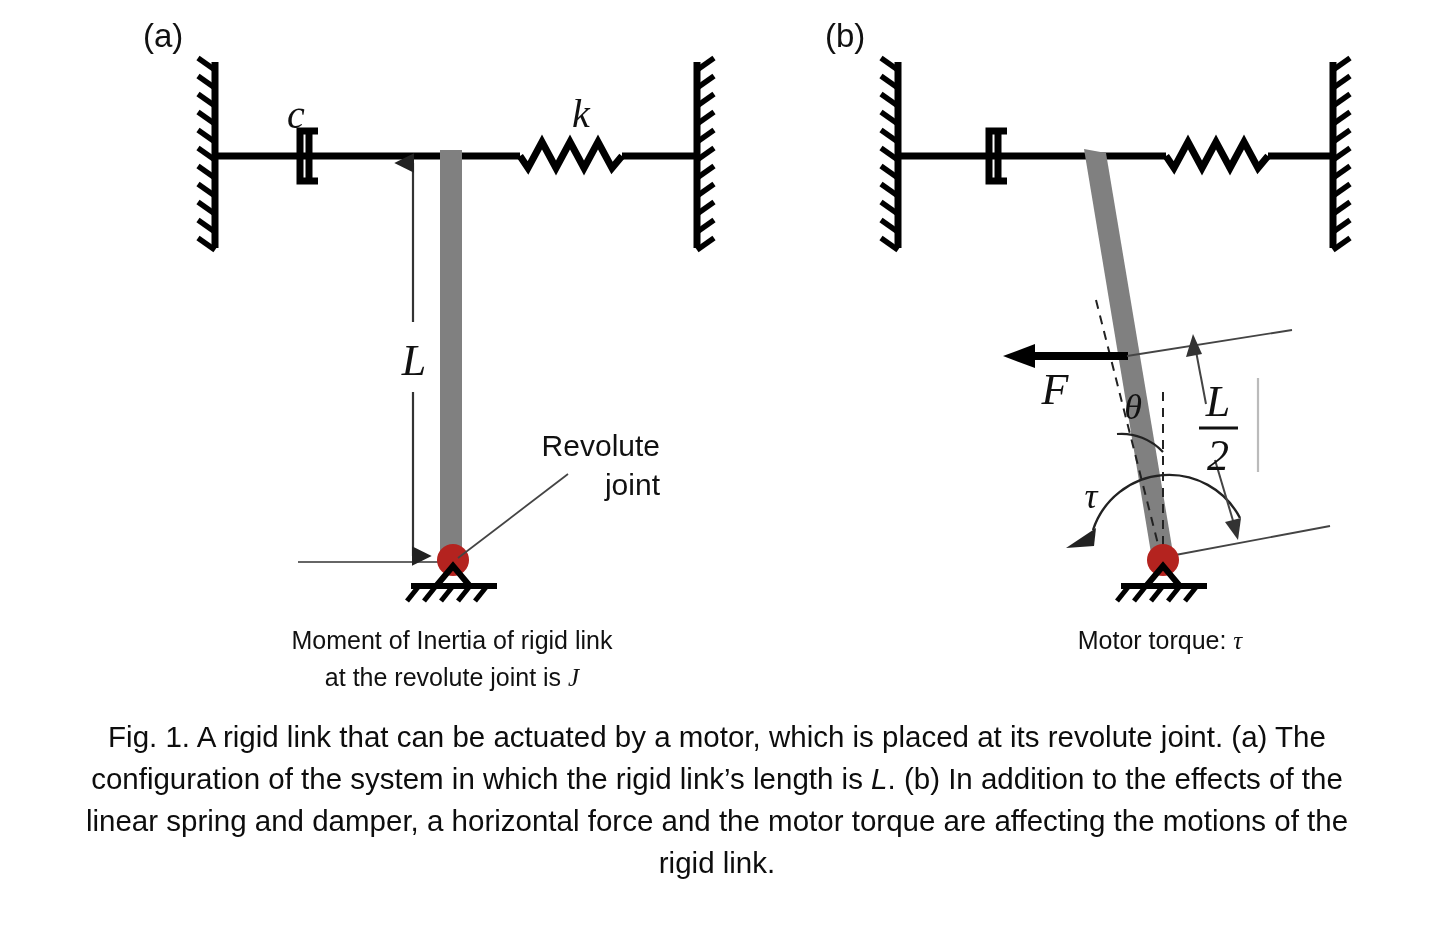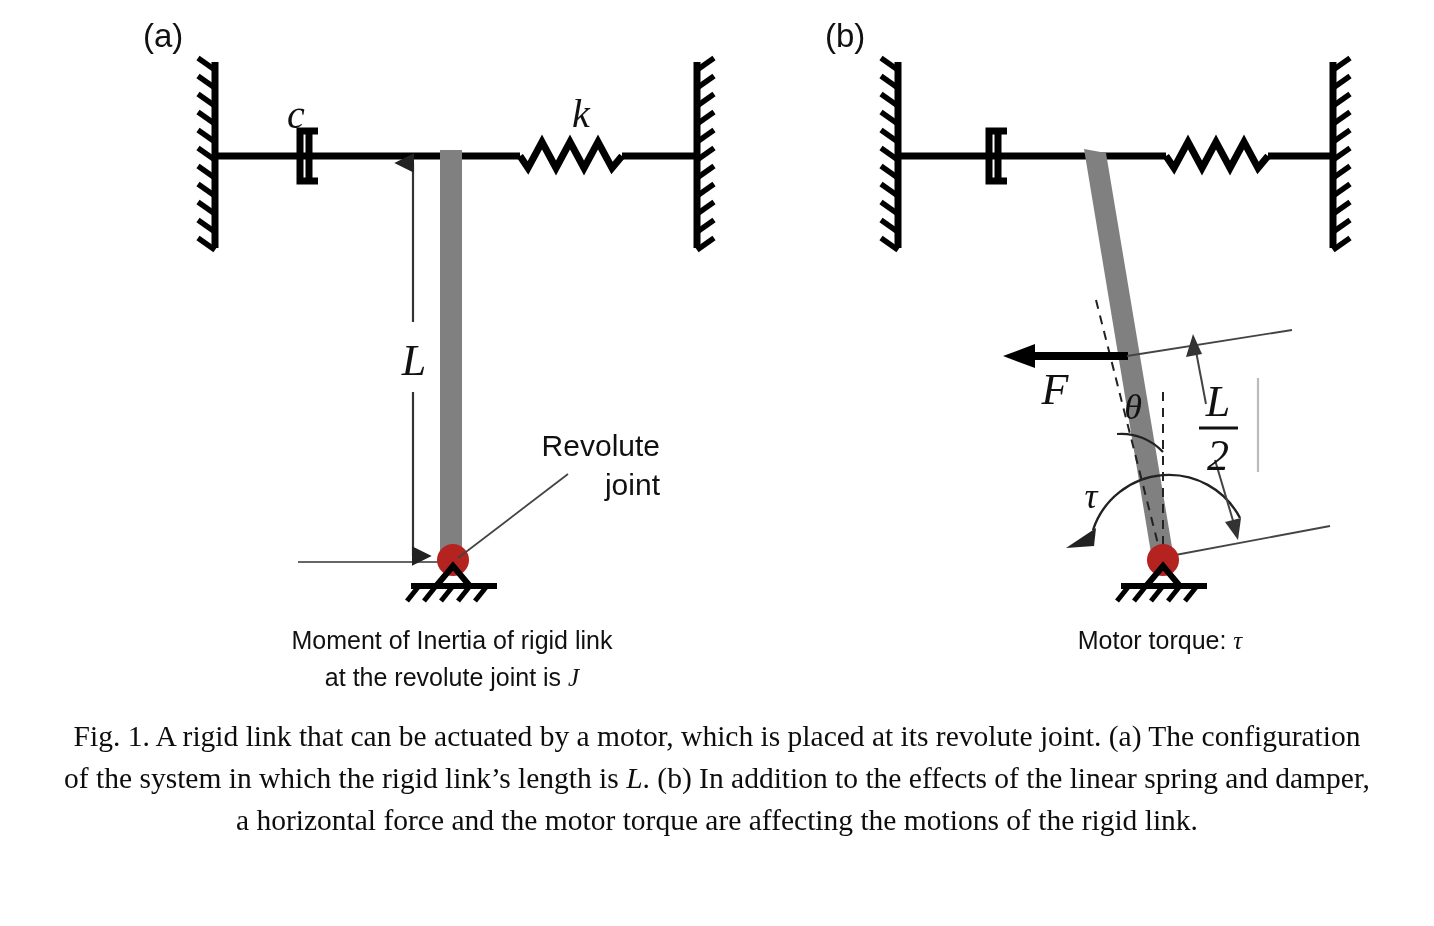--- a/index.html
+++ b/index.html
@@ -49,21 +49,21 @@
   .greek{
     font-family:"Liberation Serif", serif;
     font-style:italic;
     font-size:36px;
     fill:#111111;
   }
   .caption{
     position:absolute;
     left:62px;top:716px;
     width:1310px;
-    font-family:Liberation Serif, serif;
+    font-family:Liberation Sans, sans-serif;
     font-size:29.5px;
     line-height:1.42;
     color:#0d0d0d;
     text-align:center;
   }
   .caption i{font-style:italic;}
 </style>
 </head>
 <body>
 

